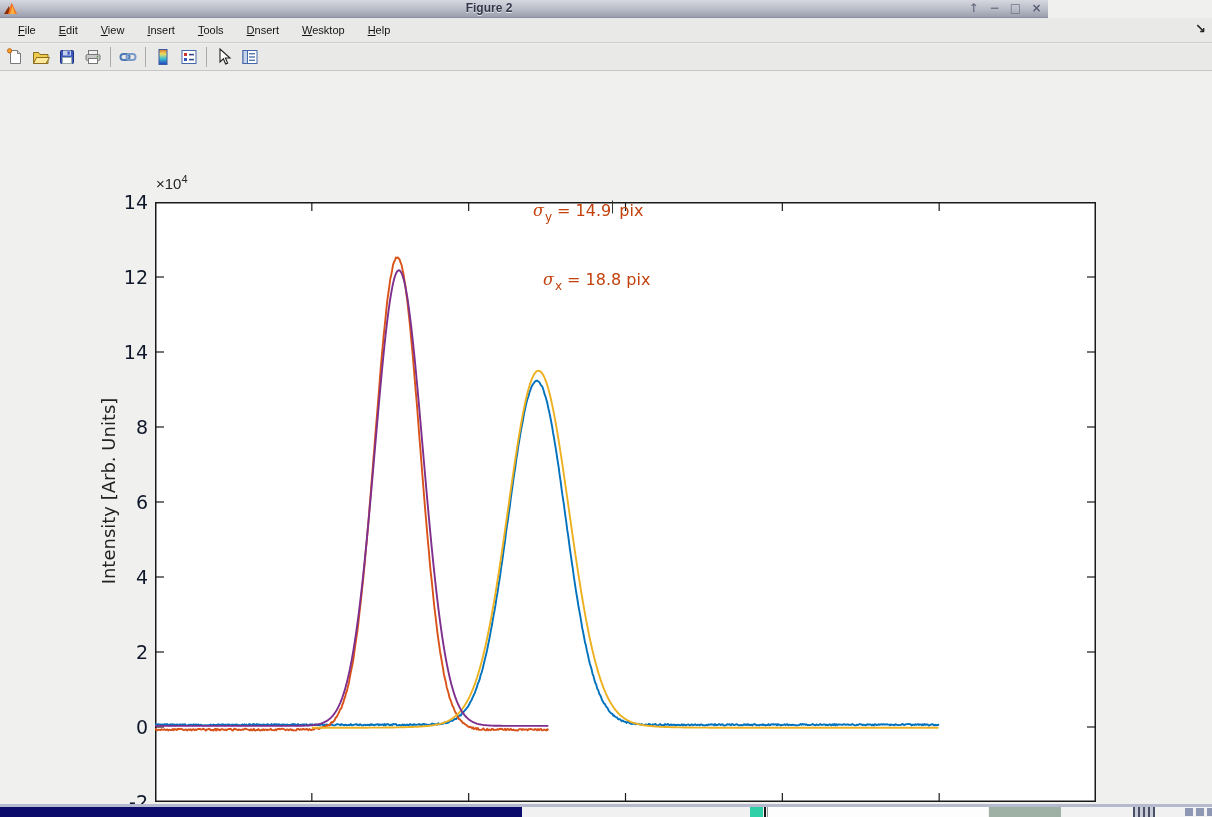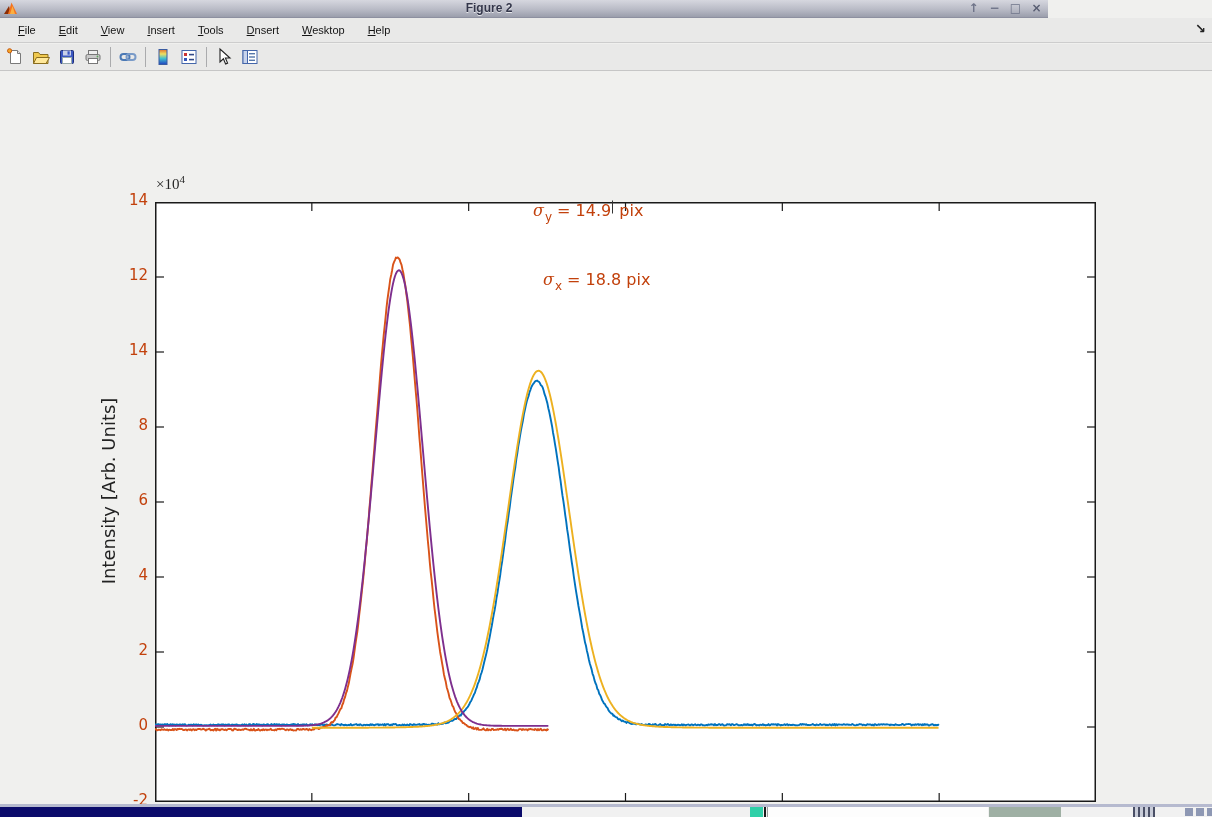--- a/index.html
+++ b/index.html
@@ -28,28 +28,28 @@
     border-bottom:1px solid #c6c6c6;display:flex;align-items:center;padding-left:2px;box-sizing:border-box;}
   .tb-btn{width:24px;height:23px;display:flex;align-items:center;justify-content:center;
     border:1px solid transparent;border-radius:2px;}
   .tb-sep{width:1px;height:20px;background:#aaabad;margin:0 4px;}
 
   
   .fig-canvas{position:absolute;left:0;top:72px;width:1212px;height:733px;background:#f0f0ee;}
   .plot-box{position:absolute;left:155px;top:130px;width:941px;height:600px;background:#ffffff;}
   .plot-svg{position:absolute;left:0;top:0;}
 
-  .tick-label{position:absolute;font-family:"DejaVu Sans",sans-serif;font-size:15px;color:#c2410c;}
+  .tick-label{position:absolute;font-family:"DejaVu Sans",sans-serif;font-size:19px;color:#0f172a;}
   .xtick-label{width:56px;text-align:center;top:737px;}
   .ytick-label{width:52px;text-align:right;left:96px;}
 
   .axis-label{position:absolute;font-family:"DejaVu Sans",sans-serif;font-size:18px;color:#222222;}
   .ylabel{left:-2px;top:419px;width:220px;text-align:center;
     transform:translate(-50%,-50%) rotate(-90deg);transform-origin:center;margin-left:110px;}
-  .y-exp{position:absolute;left:156px;top:101px;font-family:Liberation Serif, serif;
+  .y-exp{position:absolute;left:156px;top:101px;font-family:Liberation Sans, sans-serif;
     font-size:15px;color:#262626;}
   .y-exp sup{font-size:11px;}
 
   .annotation{position:absolute;transform:translateY(-50%);font-family:"DejaVu Sans",sans-serif;
     font-size:16px;color:#c2410c;white-space:nowrap;}
   .annotation .sigma{font-family:"DejaVu Serif",serif;font-style:italic;font-size:16px;}
   .annotation .sub{font-size:12px;position:relative;top:5px;margin-left:1px;}
   .annotation .caret{display:inline-block;width:1px;height:13px;background:#333;
     vertical-align:top;margin:0 1px;}
 

